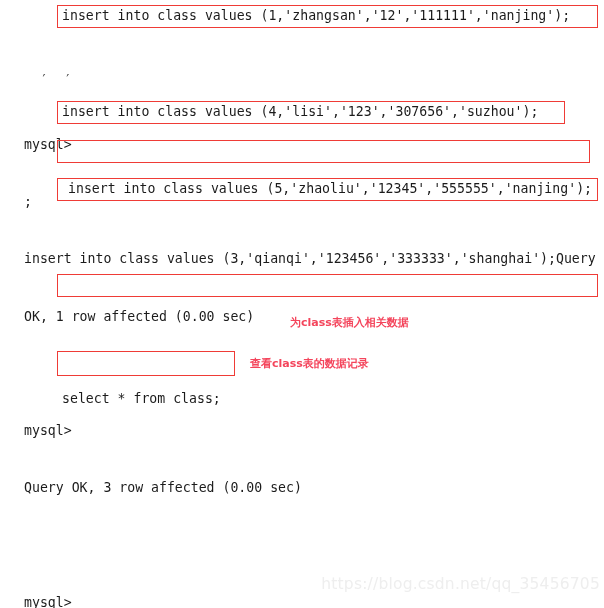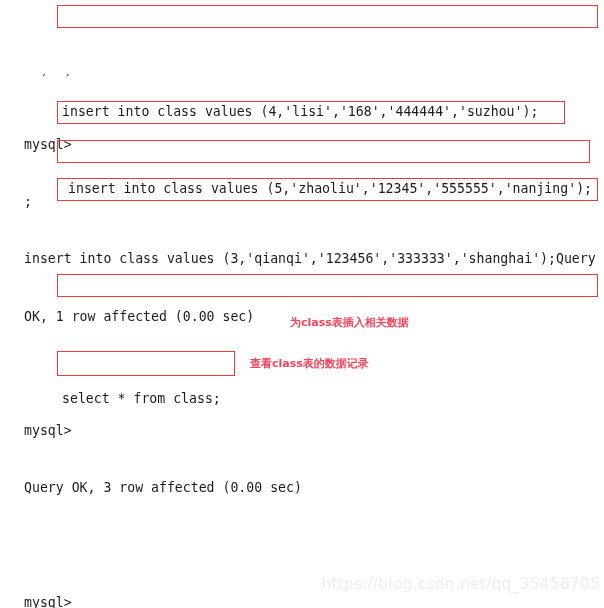--- a/index.html
+++ b/index.html
@@ -123,21 +123,22 @@
   
   
   
   
   
   
 
   
 
   
-  <div class="cmd-text" style="left:62px; top:102px;">insert into class values (4,'lisi','168','444444','suzhou');</div>
+  <div class="cmd-text" style="left:62px; top:6px;">insert into class values (1,'zhangsan','12','111111','nanjing');</div>
+  <div class="cmd-text" style="left:62px; top:102px;">insert into class values (4,'lisi','123','307656','suzhou');</div>
   <div class="cmd-text" style="left:68px; top:179px;">insert into class values (5,'zhaoliu','12345','555555','nanjing');</div>
   <div class="cmd-text" style="left:62px; top:353px;margin-top:36px;">select * from class;</div>
 
   
   <div class="boxed" style="left:57px;  top:5px;   width:541px; height:23px;"></div>
   <div class="boxed" style="left:57px;  top:101px; width:508px; height:23px;"></div>
   <div class="boxed" style="left:57px;  top:140px; width:533px; height:23px;"></div>
   <div class="boxed" style="left:57px;  top:178px; width:541px; height:23px;"></div>
   <div class="boxed" style="left:57px;  top:274px; width:541px; height:23px;"></div>
   <div class="boxed" style="left:57px;  top:351px; width:178px; height:25px;"></div>

